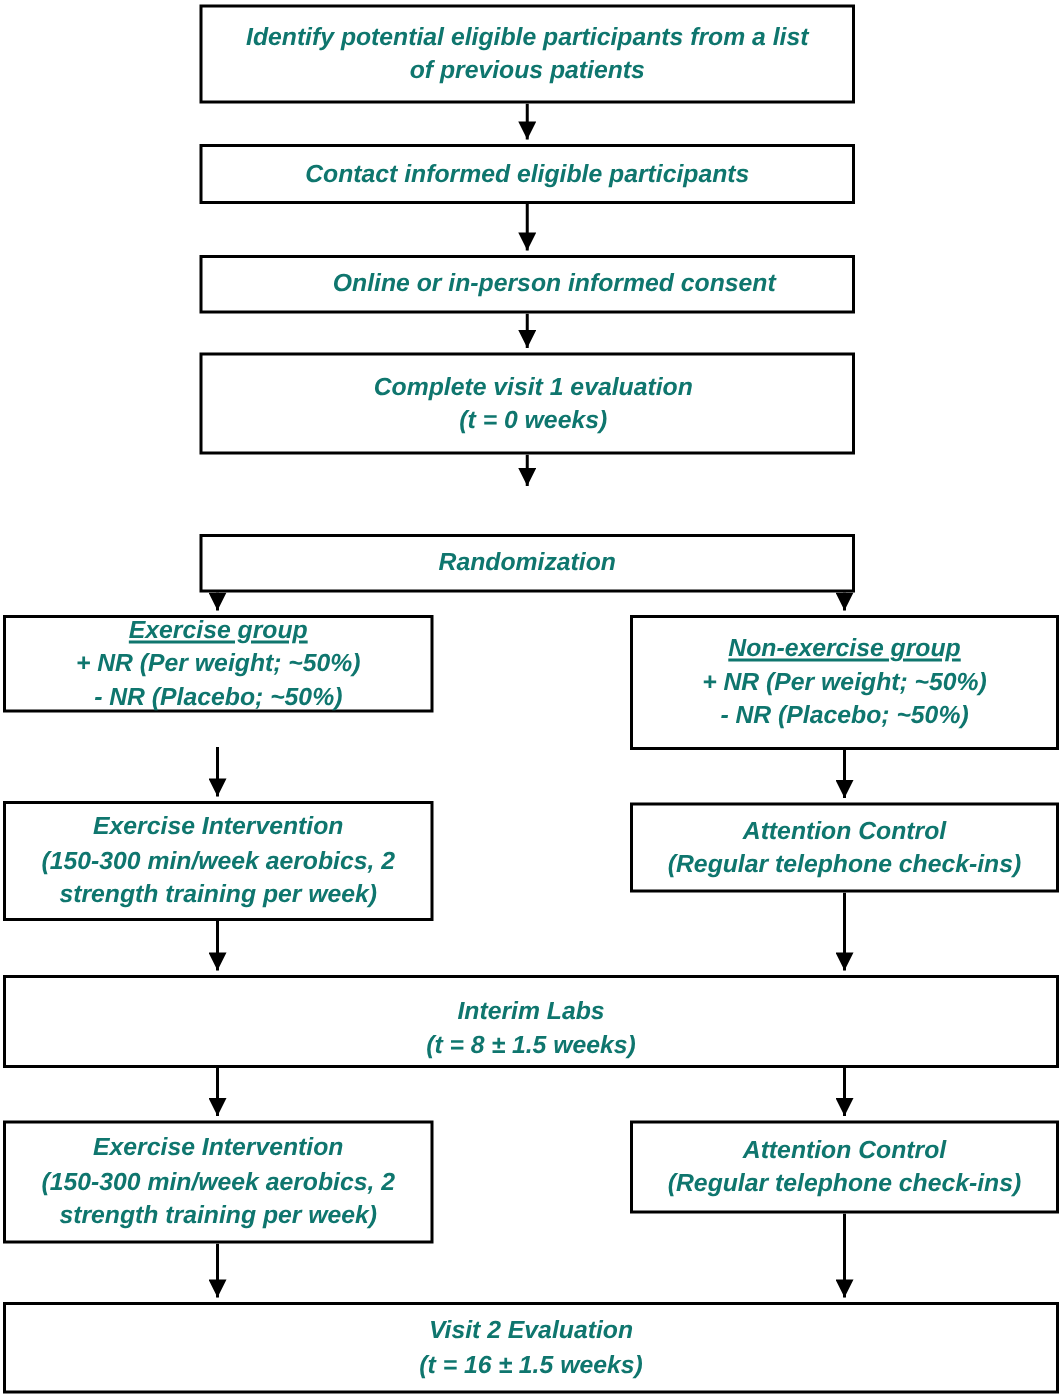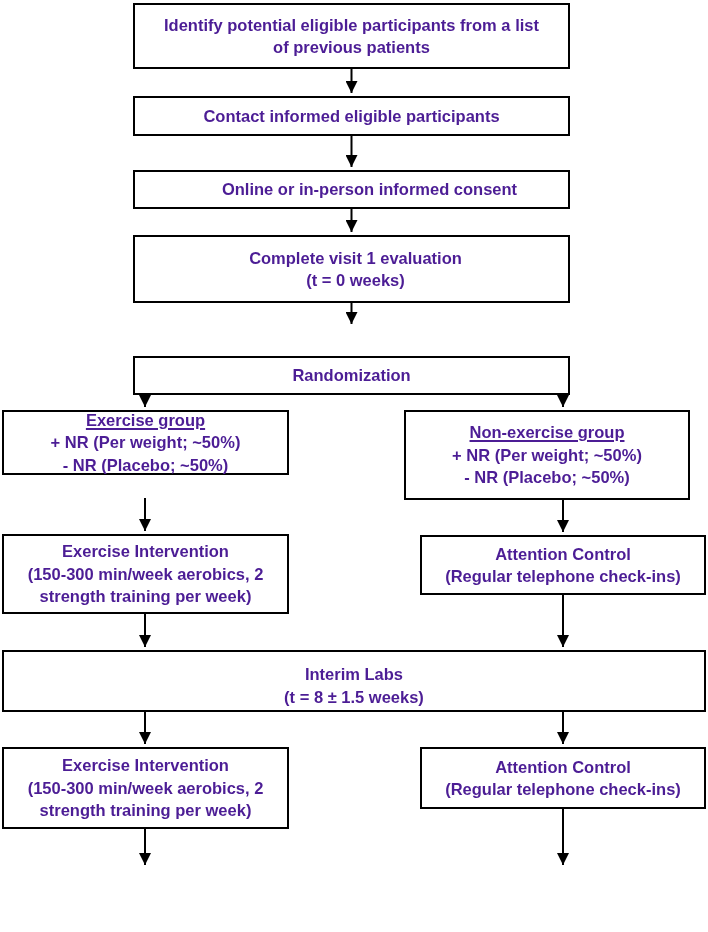--- a/index.html
+++ b/index.html
@@ -28,37 +28,38 @@
     border: 2.5px solid #000000;
     background: #ffffff;
     display: flex;
     flex-direction: column;
     align-items: center;
     justify-content: center;
     text-align: center;
     font-weight: 700;
     font-size: 16.5px;
     line-height: 1.36;
-    color: #4c1d95;
+    color: #0f766e;
     white-space: pre-line;
     padding: 2px 8px;
+    font-style: italic;
   }
   .box-title {
     text-decoration: underline;
     text-decoration-thickness: 2px;
     text-underline-offset: 2px;
   }
   
   .b-identify      { left: 133px; top: 3px;   width: 437px; height: 66px; }
   .b-contact       { left: 133px; top: 96px;  width: 437px; height: 40px; }
   .b-consent       { left: 133px; top: 170px; width: 437px; height: 39px; padding-left: 44px; }
   .b-visit1        { left: 133px; top: 235px; width: 437px; height: 68px; padding-left: 16px; }
   .b-randomization { left: 133px; top: 327px; width: 437px; height: 39px; margin-top: 29px; }
   .b-exgroup       { left: 2px;   top: 410px; width: 287px; height: 65px; }
-  .b-nonexgroup    { left: 404px; top: 410px; width: 286px; height: 90px; }
+  .b-nonexgroup    { left: 420px; top: 410px; width: 286px; height: 90px; }
   .b-exint1        { left: 2px;   top: 534px; width: 287px; height: 80px; }
   .b-attctl1       { left: 420px; top: 535px; width: 286px; height: 60px; }
   .b-interim       { left: 2px;   top: 650px; width: 704px; height: 62px; justify-content: flex-end; }
   .b-exint2        { left: 2px;   top: 747px; width: 287px; height: 82px; }
   .b-attctl2       { left: 420px; top: 747px; width: 286px; height: 62px; }
   .b-visit2        { left: 2px;   top: 868px; width: 704px; height: 61px; }
 </style>
 </head>
 <body>
 
@@ -144,14 +145,18 @@
     <span>Exercise Intervention
 (150-300 min/week aerobics, 2
 strength training per week)</span>
   </div>
 
   <div class="box b-attctl2">
     <span>Attention Control
 (Regular telephone check-ins)</span>
   </div>
 
+  <div class="box b-visit2">
+    <span>Visit 2 Evaluation
+(t = 16 ± 1.5 weeks)</span>
+  </div>
 
 </div>
 
 </body></html>

